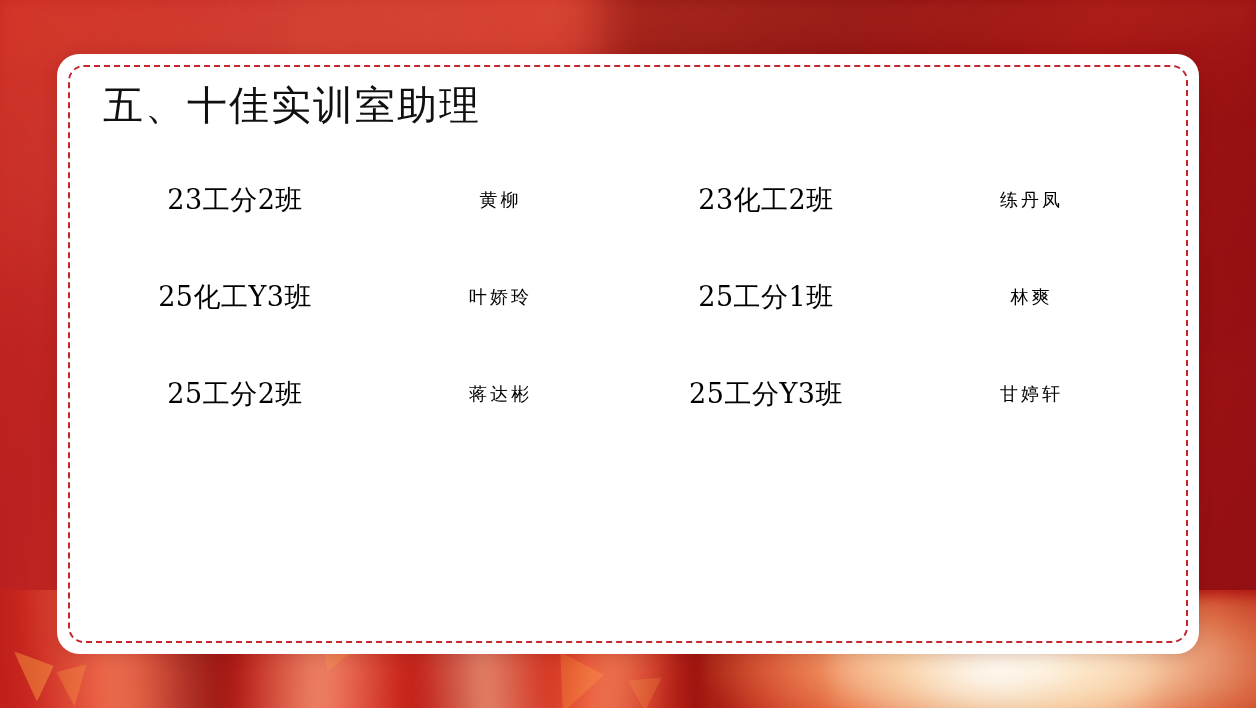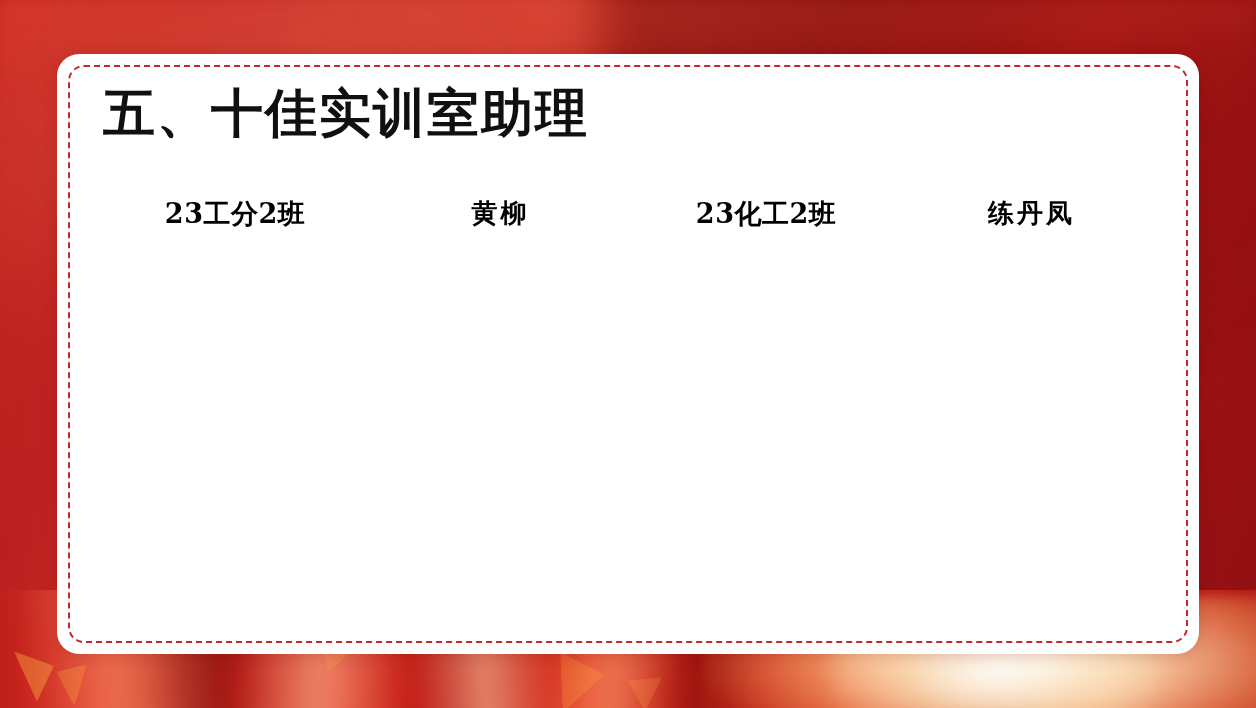--- a/index.html
+++ b/index.html
@@ -134,49 +134,48 @@
     border:2px dashed #c1272d;
     border-radius:16px;
     pointer-events:none;
   }
 
   
   .content{ position:absolute; inset:0; padding:28px 40px 22px 40px; }
 
   .title{
     font-family:"DejaVu Serif","Liberation Serif",serif;
-    font-size:52px;
+    font-size:40px;
     line-height:1.18;
     color:#101010;
     letter-spacing:2px;
     padding-left:6px;
     white-space:nowrap;
-    font-weight:bold;
   }
 
   .table{
     margin-top:22px;
     width:100%;
     border-collapse:collapse;
     table-layout:fixed;
   }
   .table td{
     height:97px;
     vertical-align:middle;
     text-align:center;
     color:#000;
     font-family:"DejaVu Serif","Liberation Serif",serif;
     font-size:27px;
     letter-spacing:.5px;
     white-space:nowrap;
   }
   .col-class{ width:26%; }
   .col-name { width:24%; }
-  td.name{ font-weight:bold; font-size:26px; letter-spacing:3px; }
-  td.cls { font-weight:700; }
+  td.name{ font-weight:normal; font-size:18px; letter-spacing:3px; }
+  td.cls { font-weight:400; }
 </style>
 </head>
 <body>
 
 <div class="stage">
 
   <div class="bg-base"></div>
   <div class="fold fold-a"></div>
   <div class="fold fold-b"></div>
   <div class="fold fold-c"></div>
@@ -212,18 +211,30 @@
       <div class="title">五、十佳实训室助理</div>
 
       <table class="table">
         <tbody>
           <tr>
             <td class="cls  col-class">23工分2班</td>
             <td class="name col-name">黄柳</td>
             <td class="cls  col-class">23化工2班</td>
             <td class="name col-name">练丹凤</td>
           </tr>
+          <tr>
+            <td class="cls  col-class">25化工Y3班</td>
+            <td class="name col-name">叶娇玲</td>
+            <td class="cls  col-class">25工分1班</td>
+            <td class="name col-name">林爽</td>
+          </tr>
+          <tr>
+            <td class="cls  col-class">25工分2班</td>
+            <td class="name col-name">蒋达彬</td>
+            <td class="cls  col-class">25工分Y3班</td>
+            <td class="name col-name">甘婷轩</td>
+          </tr>
         </tbody>
       </table>
 
     </div>
   </div>
 </div>
 
 </body></html>

